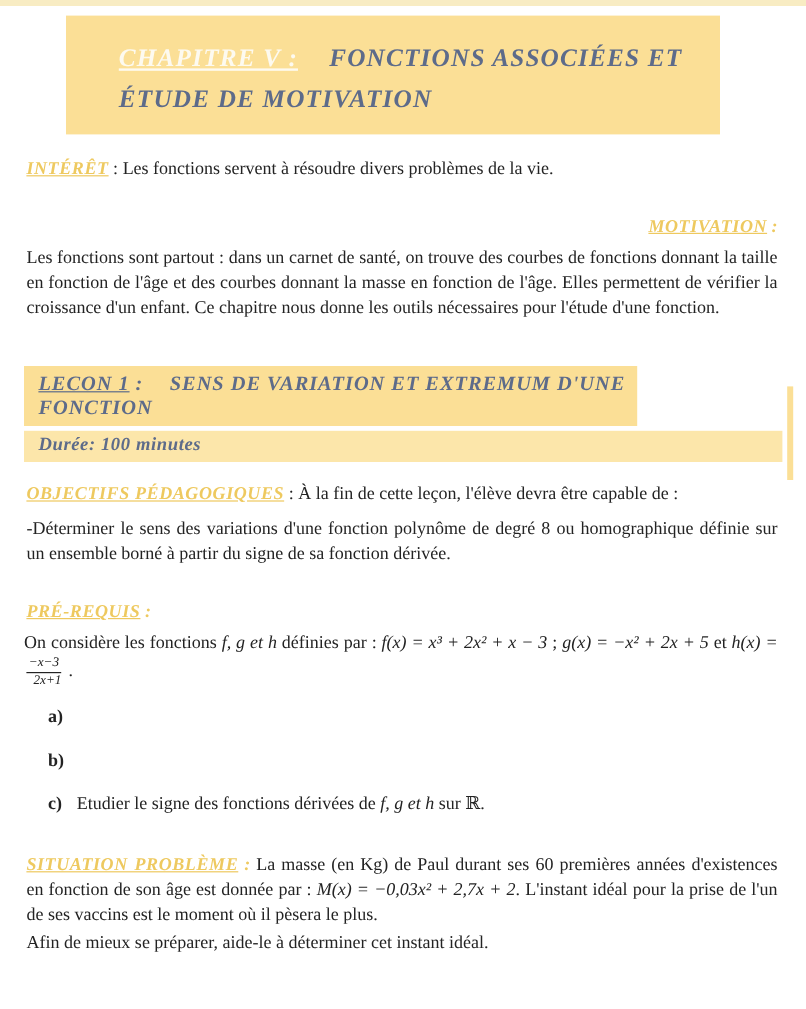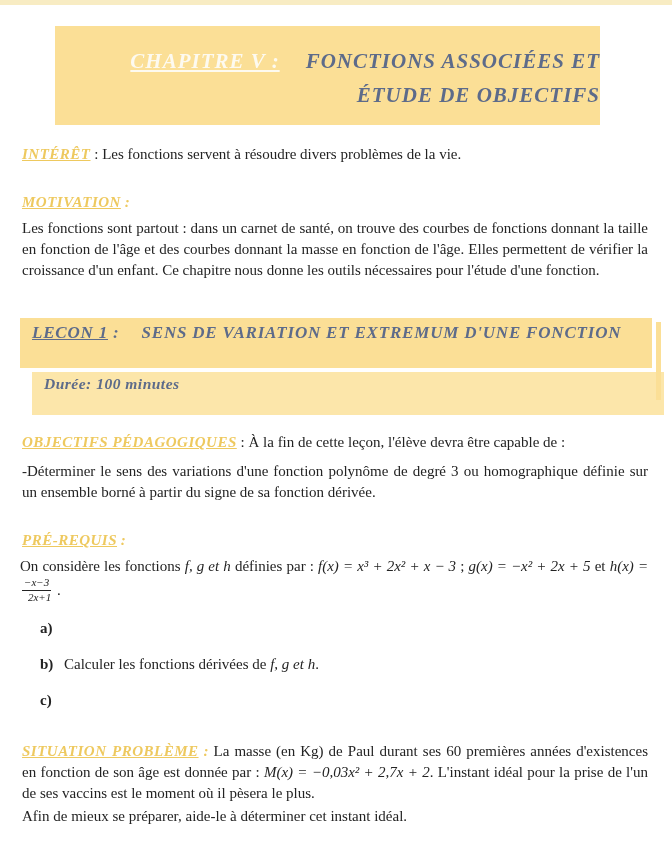--- a/index.html
+++ b/index.html
@@ -17,50 +17,50 @@
     width:672px;height:841px;position:relative;overflow:hidden;
     background:var(--page-bg);
     color:var(--body-text);
     font-family:"Liberation Serif","DejaVu Serif","DejaVu Sans",serif;
     font-size:15px;
   }
   .top-strip{position:absolute;top:0;left:0;width:672px;height:5px;background:var(--top-strip);}
   .side-sliver{position:absolute;left:656px;top:322px;width:5px;height:78px;background:var(--banner-bg);}
 
   .chapter-banner{
-    margin:26px 0 0 55px;width:545px;height:99px;box-sizing:border-box;
+    margin:13px 0 0 55px;width:545px;height:99px;box-sizing:border-box;
     background:var(--banner-bg);
     font-style:italic;letter-spacing:1px;
-    padding-top:18px;text-align:right;
+    padding-top:18px;text-align:left;padding-left:44px;
   }
   .banner-line{font-size:21px;color:var(--banner-text);line-height:34px;font-weight:700;}
   .chapter-label{color:var(--chapter-label);text-decoration:underline;margin-right:26px;}
 
   .content-line{margin:0 24px 0 22px;}
   .body-par{margin:0 24px 0 22px;line-height:21px;text-align:justify;}
 
   .interet-line{margin-top:19px;line-height:21px;}
   .gold-heading{
     color:var(--heading-gold);font-style:italic;font-weight:700;
     text-decoration:underline;letter-spacing:.5px;
   }
   .gold-sep{color:var(--heading-gold);font-style:italic;font-weight:700;}
-  .motivation-heading-line{margin-top:27px;line-height:21px;}
+  .motivation-heading-line{margin-top:27px;line-height:21px;text-align:right;}
   .motivation-text{margin-top:5px;}
 
   .lecon-banner{
-    margin:37px 0 0 20px;width:632px;height:50px;box-sizing:border-box;
+    margin:37px 0 0 20px;width:511px;height:50px;box-sizing:border-box;
     background:var(--banner-bg);
     padding:5px 0 0 12px;
     font-style:italic;color:var(--banner-text);font-size:17px;font-weight:700;letter-spacing:.8px;
   }
   .lecon-label{text-decoration:underline;}
   .lecon-title{margin-left:22px;}
   .duree-banner{
-    margin:4px 0 0 32px;width:632px;height:43px;box-sizing:border-box;
+    margin:4px 0 0 20px;width:632px;height:26px;box-sizing:border-box;
     background:var(--duree-bg);
     padding:3px 16px 0 12px;
     font-style:italic;color:var(--banner-text);font-size:15.5px;font-weight:700;letter-spacing:.5px;
   }
 
   .objectifs-heading-line{margin-top:17px;margin-bottom:8px;}
   .objectifs-list .body-par{margin-top:0;}
 
   .prerequis-heading-line{margin-top:27px;line-height:21px;}
   .prerequis-intro{margin-top:5px;margin-left:20px;}
@@ -84,21 +84,21 @@
 <body>
 
 <div class="top-strip"></div>
 <div class="side-sliver"></div>
 
 <header class="chapter-banner">
   <div class="banner-line">
     <span class="chapter-label">CHAPITRE V :</span><span>FONCTIONS ASSOCIÉES ET</span>
   </div>
   <div class="banner-line">
-    <span>ÉTUDE DE OBJECTIFS</span>
+    <span>ÉTUDE DE MOTIVATION</span>
   </div>
 </header>
 
 <p class="content-line interet-line">
   <span class="gold-heading">INTÉRÊT</span><span> : </span><span>Les fonctions servent à résoudre divers problèmes de la vie.</span>
 </p>
 
 <p class="content-line motivation-heading-line">
   <span class="gold-heading">MOTIVATION</span><span class="gold-sep"> :</span>
 </p>
@@ -108,38 +108,38 @@
   <span class="lecon-label">LECON 1</span><span> :</span><span class="lecon-title">SENS DE VARIATION ET EXTREMUM D'UNE FONCTION</span>
 </div>
 <div class="duree-banner">
   <span>Durée: 100 minutes</span>
 </div>
 
 <p class="body-par objectifs-heading-line">
   <span class="gold-heading">OBJECTIFS PÉDAGOGIQUES</span><span> : </span><span>À la fin de cette leçon, l'élève devra être capable de :</span>
 </p>
 <div class="objectifs-list">
-  <p class="body-par">-Déterminer le sens des variations d'une fonction polynôme de degré 3 ou homographique définie sur un ensemble borné à partir du signe de sa fonction dérivée.</p>
+  <p class="body-par">-Déterminer le sens des variations d'une fonction polynôme de degré 8 ou homographique définie sur un ensemble borné à partir du signe de sa fonction dérivée.</p>
 </div>
 
 <p class="content-line prerequis-heading-line">
   <span class="gold-heading">PRÉ-REQUIS</span><span class="gold-sep"> :</span>
 </p>
 <p class="body-par prerequis-intro">
   <span>On considère les fonctions </span><span class="math">f, g et h</span><span> définies par : </span><span class="math">f(x) = x³ + 2x² + x − 3</span><span> ; </span><span class="math">g(x) = −x² + 2x + 5</span><span> et </span><span class="math">h(x) = </span><span class="frac"><span class="num math">−x−3</span><span class="den math">2x+1</span></span><span> .</span>
 </p>
 <div class="abc-list">
   <p class="abc-row">
     <span class="abc-label">a)</span>
   </p>
   <p class="abc-row">
     <span class="abc-label">b)</span>
-    <span><span>Calculer les fonctions dérivées de </span><span class="math">f, g et h</span><span>.</span></span>
   </p>
   <p class="abc-row">
     <span class="abc-label">c)</span>
+    <span><span>Etudier le signe des fonctions dérivées de </span><span class="math">f, g et h</span><span> sur ℝ.</span></span>
   </p>
 </div>
 
 <p class="body-par situation-par">
   <span class="gold-heading">SITUATION PROBLÈME</span><span class="gold-sep"> : </span><span>La masse (en Kg) de Paul durant ses 60 premières années d'existences en fonction de son âge est donnée par : </span><span class="math">M(x) = −0,03x² + 2,7x + 2</span><span>. L'instant idéal pour la prise de l'un de ses vaccins est le moment où il pèsera le plus.</span>
 </p>
 <p class="body-par situation-line2">Afin de mieux se préparer, aide-le à déterminer cet instant idéal.</p>
 
 </body></html>

